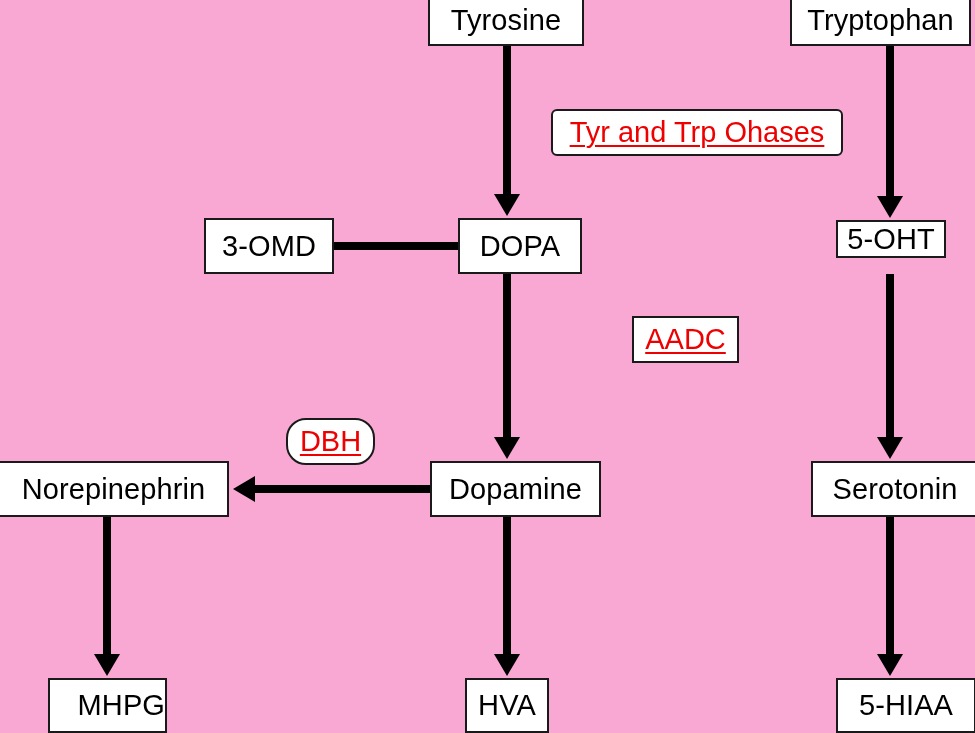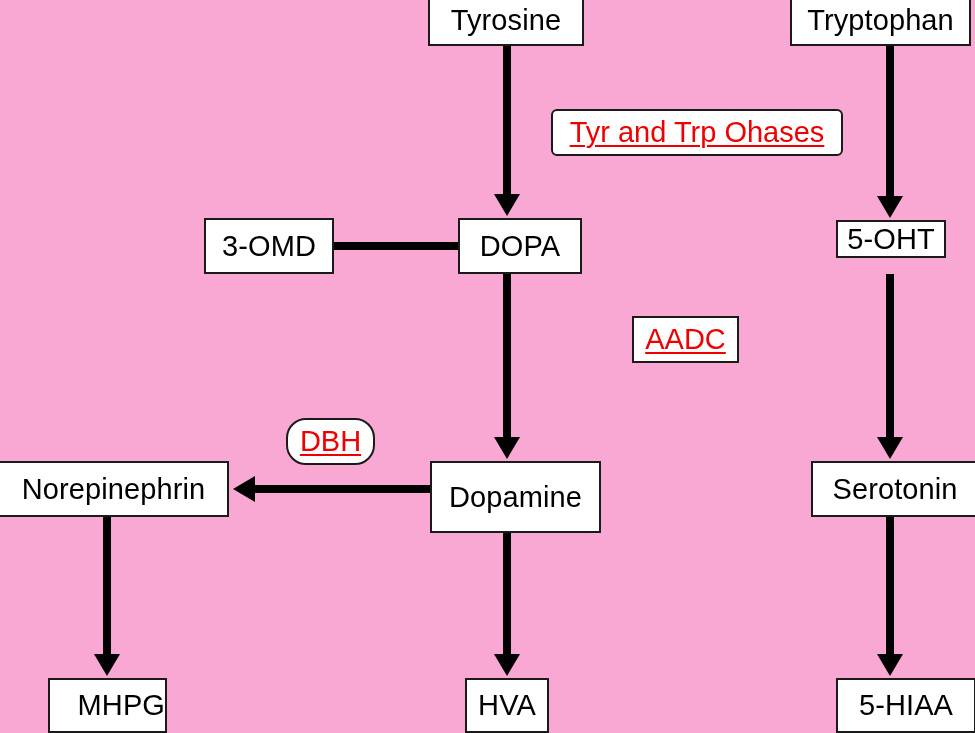--- a/index.html
+++ b/index.html
@@ -121,21 +121,21 @@
       </div>
       <div class="node-box" style="left: 458px; top: 218px; width: 124px; height: 56px; align-items: center;">
         <span>DOPA</span>
       </div>
       <div class="node-box" style="left: 836px; top: 220px; width: 110px; height: 38px;">
         <span>5-OHT</span>
       </div>
       <div class="node-box" style="left: -2px; top: 461px; width: 231px; height: 56px;">
         <span>Norepinephrin</span>
       </div>
-      <div class="node-box" style="left: 430px; top: 461px; width: 171px; height: 72px; align-items: center;">
+      <div class="node-box" style="left: 430px; top: 461px; width: 171px; height: 56px; align-items: center;">
         <span>Dopamine</span>
       </div>
       <div class="node-box" style="left: 811px; top: 461px; width: 168px; height: 56px;">
         <span>Serotonin</span>
       </div>
       <div class="node-box" style="left: 48px; top: 678px; width: 119px; height: 55px; justify-content: flex-end;">
         <span>MHPG</span>
       </div>
       <div class="node-box" style="left: 465px; top: 678px; width: 84px; height: 55px;">
         <span>HVA</span>

